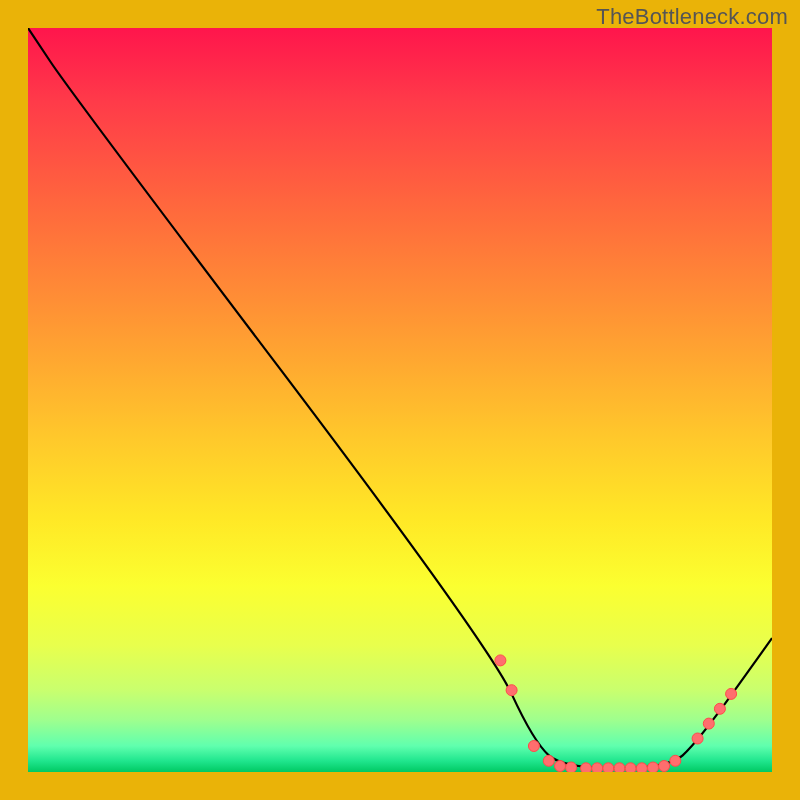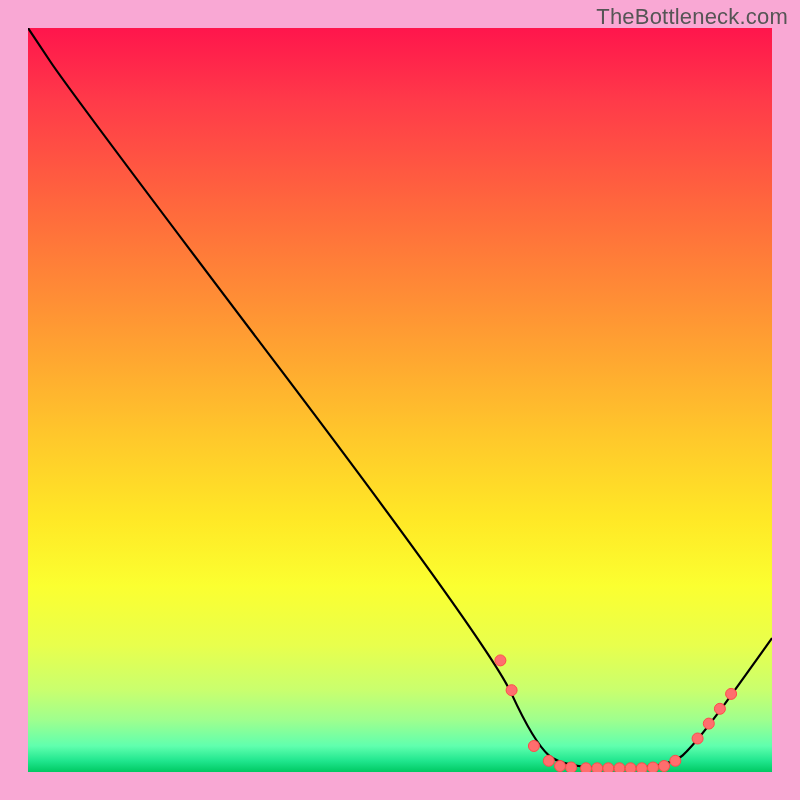--- a/index.html
+++ b/index.html
@@ -10,21 +10,21 @@
     background: #000;
     position: relative;
     font-family: Arial, sans-serif;
   }
   .outer-frame {
     position: absolute;
     top: 0;
     left: 0;
     width: 800px;
     height: 800px;
-    background: #f9a8d4;
+    background: #eab308;
   }
   .watermark {
     position: absolute;
     top: 4px;
     right: 12px;
     color: #555;
     font-size: 22px;
     font-weight: 500;
     letter-spacing: 0.2px;
     z-index: 10;

